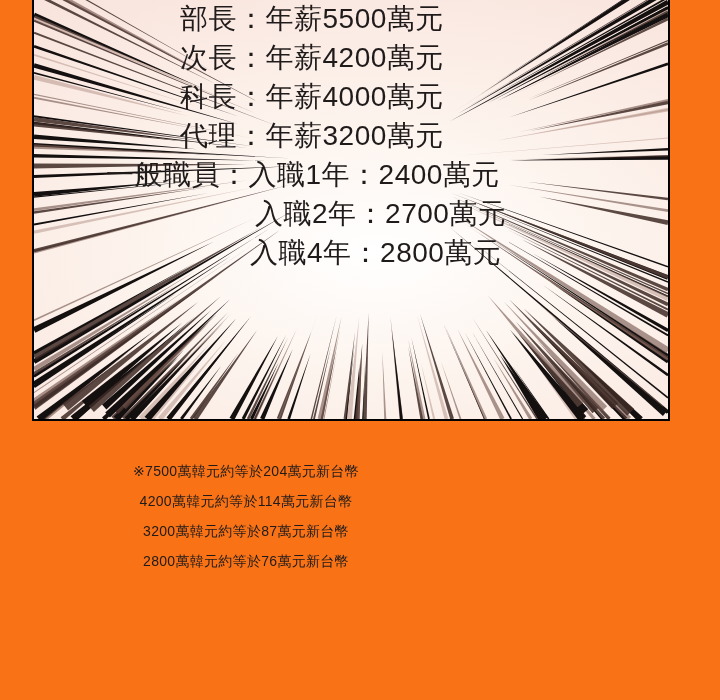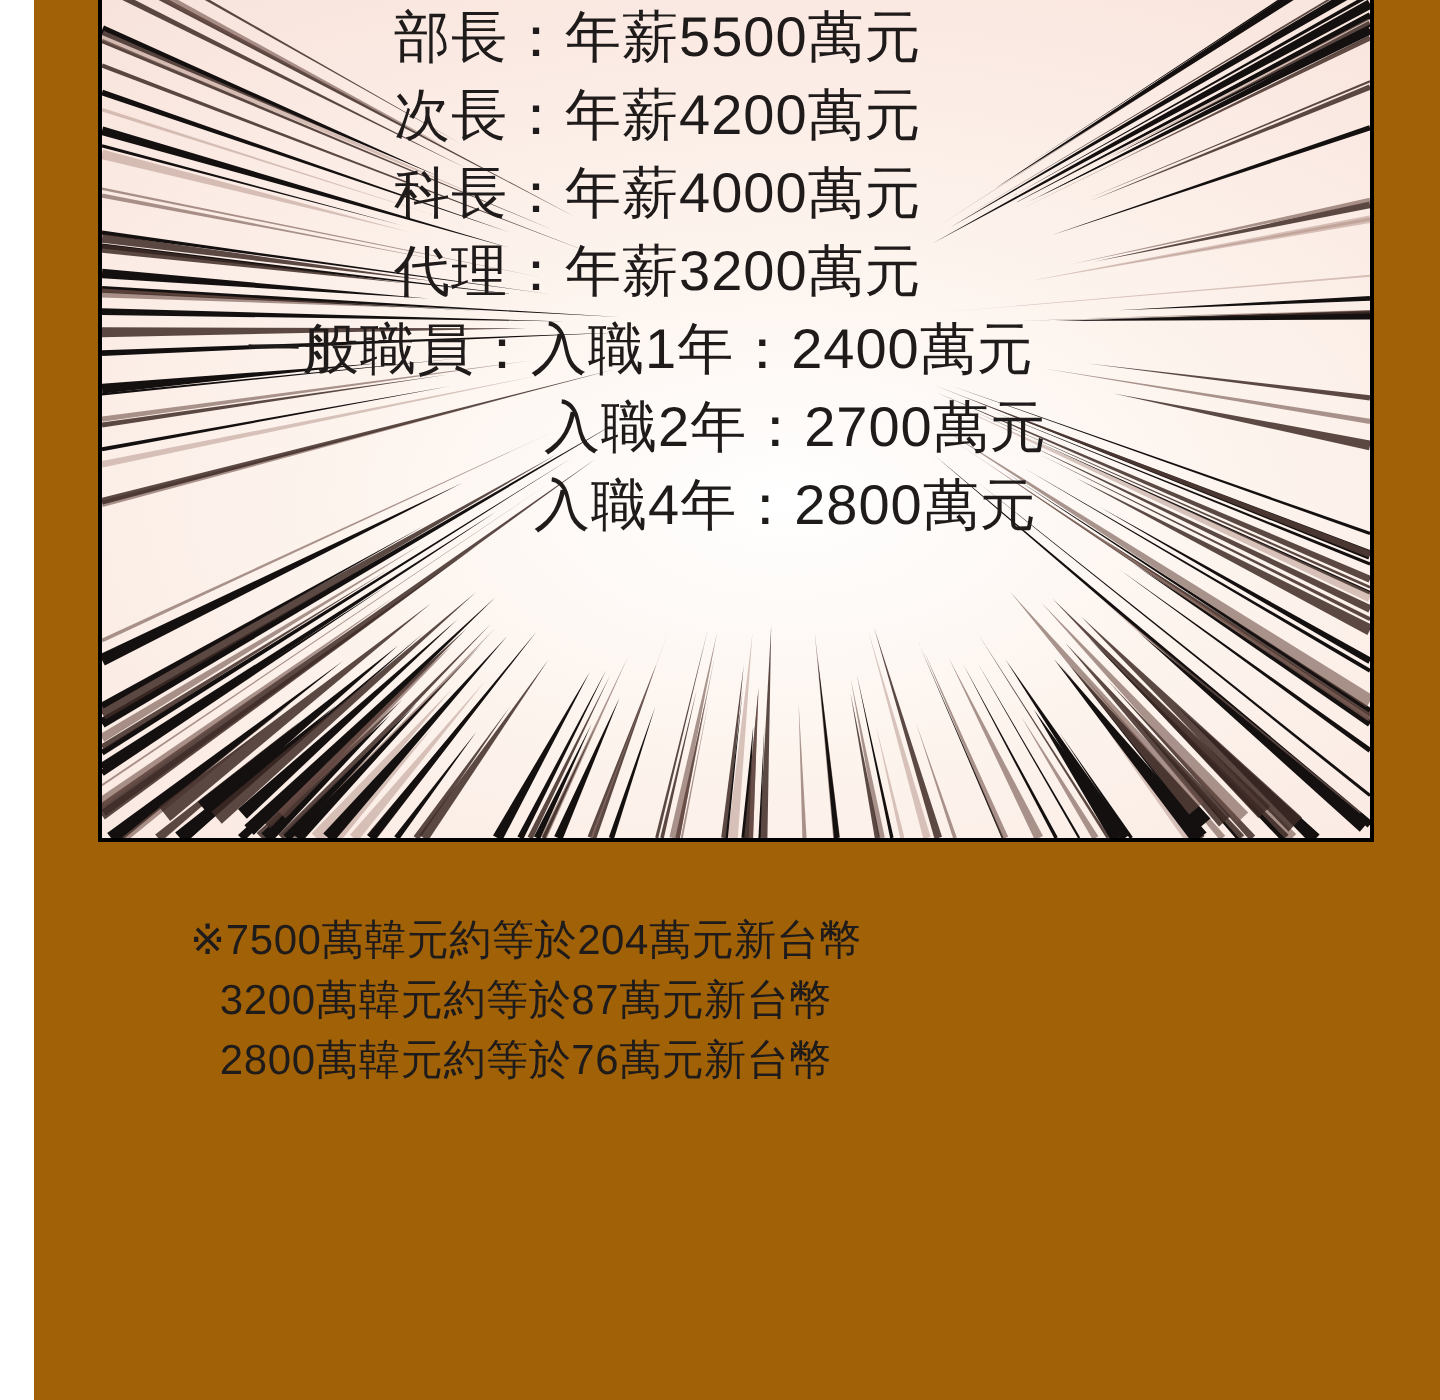--- a/index.html
+++ b/index.html
@@ -1,20 +1,20 @@
 <!DOCTYPE html>
 <html><head>
 <meta charset="utf-8">
 <style>
   html,body{margin:0;padding:0;background:#ffffff;}
   body{
     width:720px;height:700px;position:relative;overflow:hidden;
     font-family:"Liberation Sans","DejaVu Sans",sans-serif;
   }
-  .page{position:absolute;inset:0;background:#a16207;margin-left:17px;}
+  .page{position:absolute;inset:0;background:#f97316;}
 
   
   .panel{
     position:absolute;left:32px;top:0;width:634px;height:419px;
     border:2px solid #000;border-top:none;overflow:hidden;background:#f8e4dc;
   }
   .panel-bg{
     position:absolute;inset:0;
     background:radial-gradient(ellipse 92% 78% at 54% 60%,
       #ffffff 0%, #fdf4ee 38%, #fbece5 66%, #f7e2da 100%);
@@ -27,21 +27,21 @@
     letter-spacing:0.5px;z-index:5;
   }
 
   
   .notes{
     position:absolute;left:32px;top:456px;width:428px;
     text-align:center;z-index:5;
   }
   .note-line{
     height:30px;line-height:30px;white-space:nowrap;
-    font-size:21px;color:#1f1b1a;letter-spacing:0.3px;
+    font-size:14px;color:#1f1b1a;letter-spacing:0.3px;
   }
 </style>
 </head>
 <body>
 
 <div class="page">
 
   <section class="panel">
     <div class="panel-bg"></div>
     <svg id="speedlines" class="speedlines" width="634" height="419" viewBox="0 0 634 419">
@@ -253,17 +253,18 @@
       <div class="salary-line" style="left:146px;top:82px">科長：年薪4000萬元</div>
       <div class="salary-line" style="left:146px;top:121px">代理：年薪3200萬元</div>
       <div class="salary-line" style="left:72px;top:160px">一般職員：入職1年：2400萬元</div>
       <div class="salary-line" style="left:221px;top:199px">入職2年：2700萬元</div>
       <div class="salary-line" style="left:216px;top:238px">入職4年：2800萬元</div>
     </div>
   </section>
 
   <section class="notes">
     <div class="note-line">※7500萬韓元約等於204萬元新台幣</div>
+    <div class="note-line">4200萬韓元約等於114萬元新台幣</div>
     <div class="note-line">3200萬韓元約等於87萬元新台幣</div>
     <div class="note-line">2800萬韓元約等於76萬元新台幣</div>
   </section>
 
 </div>
 
 </body></html>

